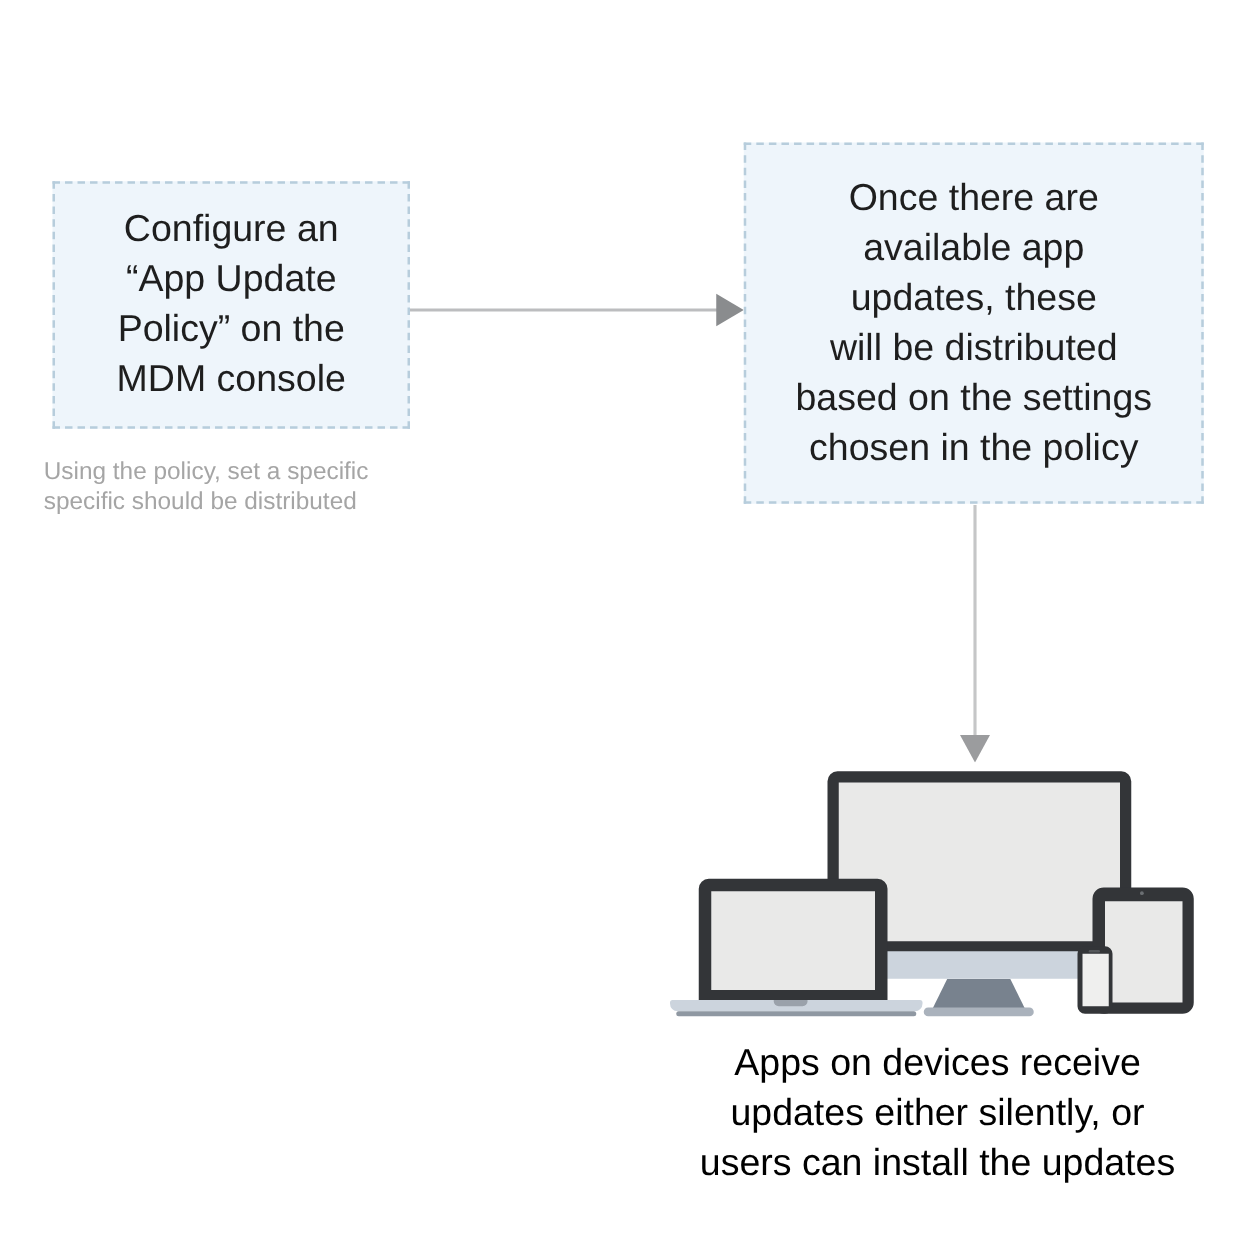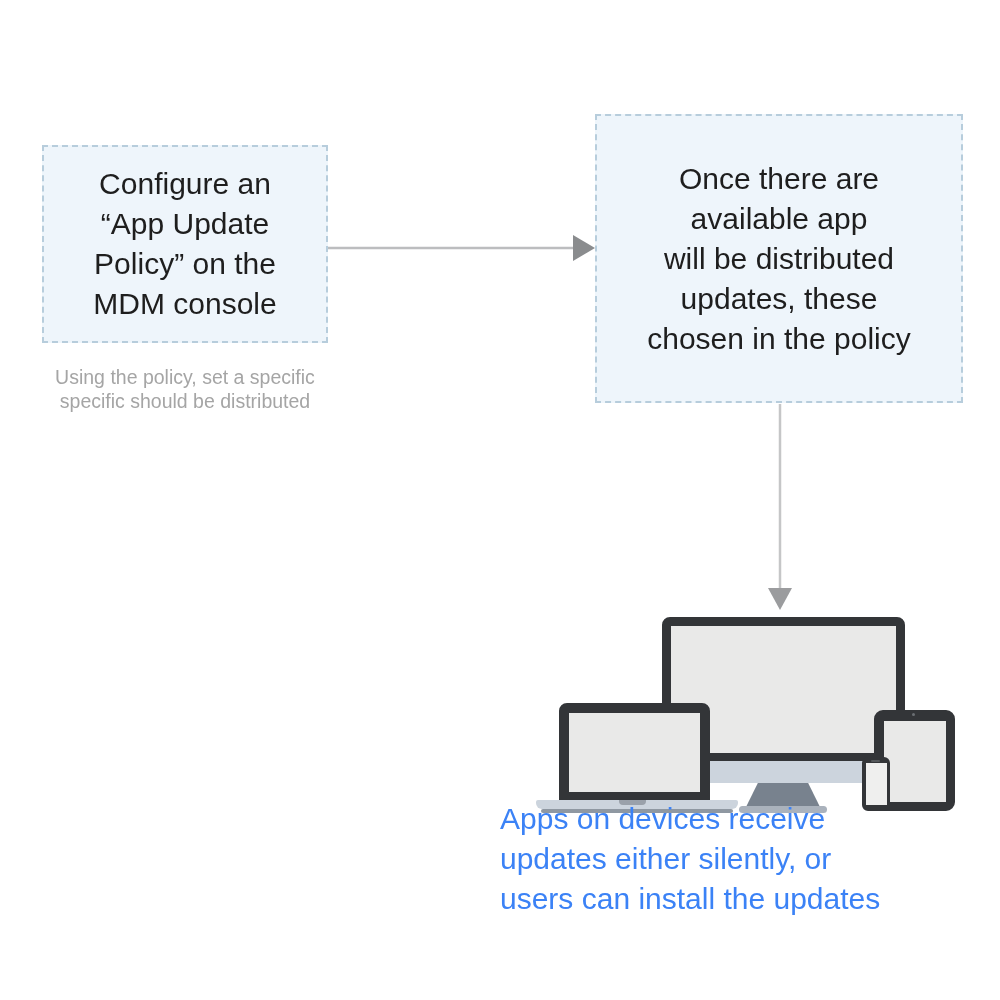--- a/index.html
+++ b/index.html
@@ -13,28 +13,28 @@
   .step-box{
     position:absolute;background:#eef5fb;border:2px dashed #b7cddc;
     display:flex;flex-direction:column;justify-content:center;
     text-align:center;color:#1e1e1e;font-size:30px;line-height:40px;
   }
   .box1{left:42px;top:145px;width:286px;height:198px;}
   .box2{left:595px;top:114px;width:368px;height:289px;}
   .step-line{width:100%;}
   
   .caption{
-    position:absolute;text-align:center;color:#a5a5a5;
+    position:absolute;text-align:left;color:#a5a5a5;
     font-size:19.5px;line-height:24px;
   }
   .caption1{left:35px;top:365px;width:300px;}
   
   .bottom-caption{
-    position:absolute;left:500px;top:799px;width:500px;text-align:left;
-    color:#3b82f6;font-size:30px;line-height:40px;
+    position:absolute;left:500px;top:831px;width:500px;text-align:center;
+    color:#000000;font-size:30px;line-height:40px;
   }
   
   .h-arrow{position:absolute;left:328px;top:233px;}
   .v-arrow{position:absolute;left:765px;top:404px;}
   
   .devices{position:absolute;left:533px;top:617px;width:425px;height:200px;}
   .devices div{position:absolute;}
   .monitor{left:129px;top:0;width:243px;height:145px;background:#e9e9e8;
     border:9px solid #333538;border-radius:8px;}
   .monitor-chin{left:129px;top:144px;width:243px;height:22px;background:#ccd4dd;}
@@ -73,22 +73,23 @@
   </div>
 
   <svg class="h-arrow" width="267" height="30" viewBox="0 0 267 30">
     <line x1="0" y1="15" x2="249" y2="15" stroke="#bcbdbf" stroke-width="2.5"></line>
     <polygon points="245,2 245,28 267,15" fill="#8a8c8e"></polygon>
   </svg>
 
   <div class="step-box box2">
     <div class="step-line">Once there are</div>
     <div class="step-line">available app</div>
+    <div class="step-line">updates, these</div>
     <div class="step-line">will be distributed</div>
-    <div class="step-line">updates, these</div>
+    <div class="step-line">based on the settings</div>
     <div class="step-line">chosen in the policy</div>
   </div>
 
   <svg class="v-arrow" width="30" height="206" viewBox="0 0 30 206">
     <line x1="15" y1="0" x2="15" y2="187" stroke="#c5c6c7" stroke-width="2.5"></line>
     <polygon points="3,184 27,184 15,206" fill="#9b9c9e"></polygon>
   </svg>
 
   <div class="devices">
     <div class="monitor"></div>

